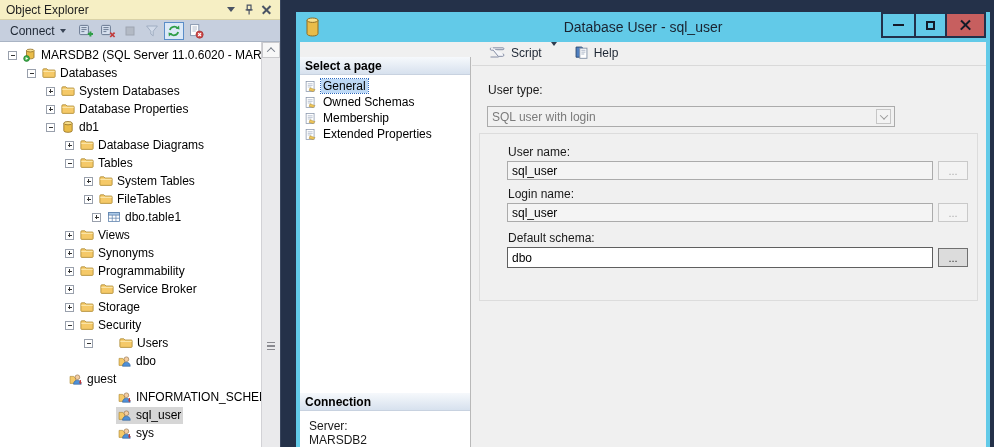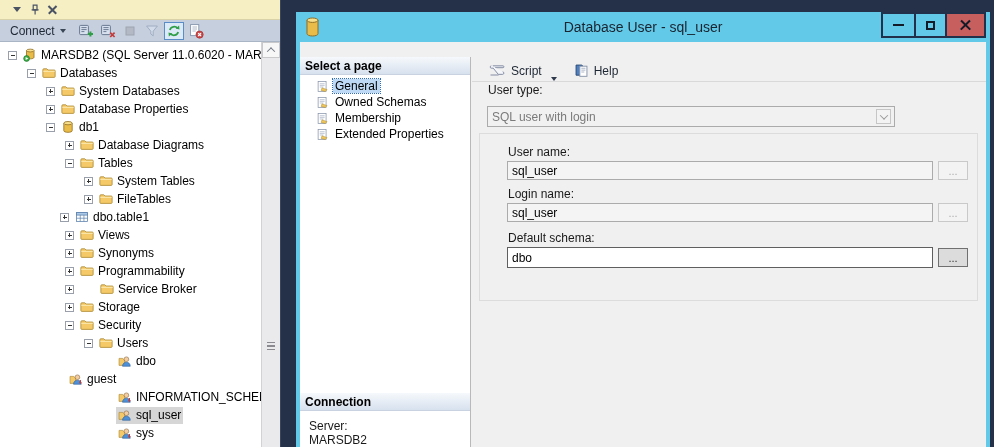--- a/index.html
+++ b/index.html
@@ -56,29 +56,29 @@
   .min-glyph{width:11px;height:2.6px;background:#131B29;}
   .max-glyph{width:9px;height:9px;border:2px solid #131B29;background:transparent;}
   .close-glyph{position:relative;width:11px;height:11px;}
   .close-glyph::before,.close-glyph::after{content:"";position:absolute;left:-1px;top:4.5px;width:13px;height:2.4px;background:#131B29;}
   .close-glyph::before{transform:rotate(45deg);} .close-glyph::after{transform:rotate(-45deg);}
 
   .dlg-body{position:absolute;left:4px;right:4px;top:30px;bottom:0;background:#F0F0F0;}
   .left-pane{position:absolute;left:0;top:15px;width:171px;bottom:0;background:#fff;border-right:1px solid #B9B9B9;}
   .pane-header{height:18px;line-height:18px;font-weight:bold;color:#000;padding-left:5px;background:linear-gradient(180deg,#F6F9FC 0%,#D7E1EE 100%);border-bottom:1px solid #C8D2E0;}
   .page-list{padding-top:3px;}
-  .page-item{height:16px;display:flex;align-items:center;padding-left:16px;gap:4px;white-space:nowrap;}
+  .page-item{height:16px;display:flex;align-items:center;padding-left:4px;gap:4px;white-space:nowrap;}
   .page-ic{width:13px;height:13px;}
   .page-item .lbl{padding:0 2px;color:#000;}
   .page-item.selected .lbl{background:#BDD9F6;outline:1px dotted #2F6BBF;}
   .conn-block{position:absolute;left:0;right:0;top:336px;}
   .conn-rows{padding:8px 0 0 9px;color:#1a1a1a;line-height:14px;}
 
   .right-pane{position:absolute;left:172px;right:0;top:0;bottom:0;}
-  .dlg-toolbar{position:absolute;left:0;right:0;top:0;height:40px;border-bottom:1px solid #D9D9D9;display:flex;align-items:flex-end;padding-left:10px;gap:4px;}
+  .dlg-toolbar{position:absolute;left:0;right:0;top:0;height:24px;border-bottom:1px solid #D9D9D9;display:flex;align-items:flex-start;padding-left:10px;gap:4px;}
   .dlg-tb-btn{display:flex;align-items:center;gap:5px;padding:3px 5px;color:#1e2734;}
   .scr-ic{width:19px;height:15px;}
   .help-ic{width:15px;height:15px;}
   .form{position:absolute;left:0;right:0;top:34px;bottom:0;}
   .lbl-s{position:absolute;color:#1a1a1a;}
   .groupbox{position:absolute;left:7px;top:57px;width:499px;height:168px;border:1px solid #DCDCDC;}
   .combo{position:absolute;left:15px;top:30px;width:408px;height:21px;background:#F1F1F1;border:1px solid #ABABAB;color:#7A7A7A;display:flex;align-items:center;padding:0 4px;}
   .combo-chev{position:absolute;right:3px;top:2px;width:15px;height:15px;border:1px solid #C6C6C6;background:#F3F3F3;display:flex;align-items:center;justify-content:center;}
   .chev-dn{width:6px;height:6px;border-left:1.5px solid #9A9A9A;border-bottom:1.5px solid #9A9A9A;transform:rotate(-45deg) translate(1px,-1px);}
   input.fld{position:absolute;height:19px;padding:0 4px;font-size:12px;color:#000;outline:none;}
@@ -88,20 +88,21 @@
   .browse.disabled{background:#F3F3F3;border:1px solid #C9C9C9;color:#ADADAD;}
   .browse.enabled{background:#DCDCDC;border:1px solid #707070;color:#303030;}
 </style>
 </head>
 <body>
 
 <div class="stage">
 
   <div class="oe">
     <div class="oe-title">
+      <span class="oe-title-text">Object Explorer</span>
       <span class="oe-title-btn">
           <span class="tri-down"></span>
         </span>
       <span class="oe-title-btn">
         <span class="icon" style="width:12px;height:12px;">
           <svg viewBox="0 0 12 12">
               <path d="M4.2 1.2h3.8v4.6H4.2z" fill="none" stroke="#4A5364" stroke-width="1.2"></path>
               <path d="M2.6 5.8h7M6.1 5.8v4.6" stroke="#4A5364" stroke-width="1.2" fill="none"></path>
             </svg>
         </span>
@@ -274,21 +275,21 @@
           <span class="tree-sel">
             <span class="icon tree-ic">
               <svg viewBox="0 0 16 16">
                 <path d="M1 4.2c0-.5.4-1 .9-1h3.6l1.4 1.4h7.2c.5 0 .9.4.9.9v6.6c0 .5-.4.9-.9.9H1.9c-.5 0-.9-.4-.9-.9z" fill="#F5C968" stroke="#A8842E" stroke-width=".9"></path>
                 <path d="M1.5 6.1h13" stroke="#FCE9B0" stroke-width="1.2"></path>
               </svg>
             </span>
             <span class="tree-label">FileTables</span>
           </span>
         </div>
-        <div class="tree-row" style="padding-left: 60px;">
+        <div class="tree-row" style="padding-left: 84px; margin-left: 8px;">
           <span class="exp plus"></span>
           <span class="tree-sel">
             <span class="icon tree-ic">
               <svg viewBox="0 0 16 16">
                 <rect x="1.8" y="3" width="12.4" height="10" fill="#fff" stroke="#5B80AC" stroke-width=".9"></rect>
                 <rect x="1.8" y="3" width="12.4" height="2.8" fill="#AECBE8" stroke="#5B80AC" stroke-width=".9"></rect>
                 <path d="M6 5.8v7.2M10.2 5.8v7.2M1.8 9.4h12.4" stroke="#5B80AC" stroke-width=".8"></path>
               </svg>
             </span>
             <span class="tree-label">dbo.table1</span>
@@ -359,21 +360,21 @@
           <span class="tree-sel">
             <span class="icon tree-ic">
               <svg viewBox="0 0 16 16">
                 <path d="M1 4.2c0-.5.4-1 .9-1h3.6l1.4 1.4h7.2c.5 0 .9.4.9.9v6.6c0 .5-.4.9-.9.9H1.9c-.5 0-.9-.4-.9-.9z" fill="#F5C968" stroke="#A8842E" stroke-width=".9"></path>
                 <path d="M1.5 6.1h13" stroke="#FCE9B0" stroke-width="1.2"></path>
               </svg>
             </span>
             <span class="tree-label">Security</span>
           </span>
         </div>
-        <div class="tree-row" style="padding-left: 84px;">
+        <div class="tree-row" style="padding-left: 84px; gap: 20px;">
           <span class="exp"></span>
           <span class="tree-sel">
             <span class="icon tree-ic">
               <svg viewBox="0 0 16 16">
                 <path d="M1 4.2c0-.5.4-1 .9-1h3.6l1.4 1.4h7.2c.5 0 .9.4.9.9v6.6c0 .5-.4.9-.9.9H1.9c-.5 0-.9-.4-.9-.9z" fill="#F5C968" stroke="#A8842E" stroke-width=".9"></path>
                 <path d="M1.5 6.1h13" stroke="#FCE9B0" stroke-width="1.2"></path>
               </svg>
             </span>
             <span class="tree-label">Users</span>
           </span>

